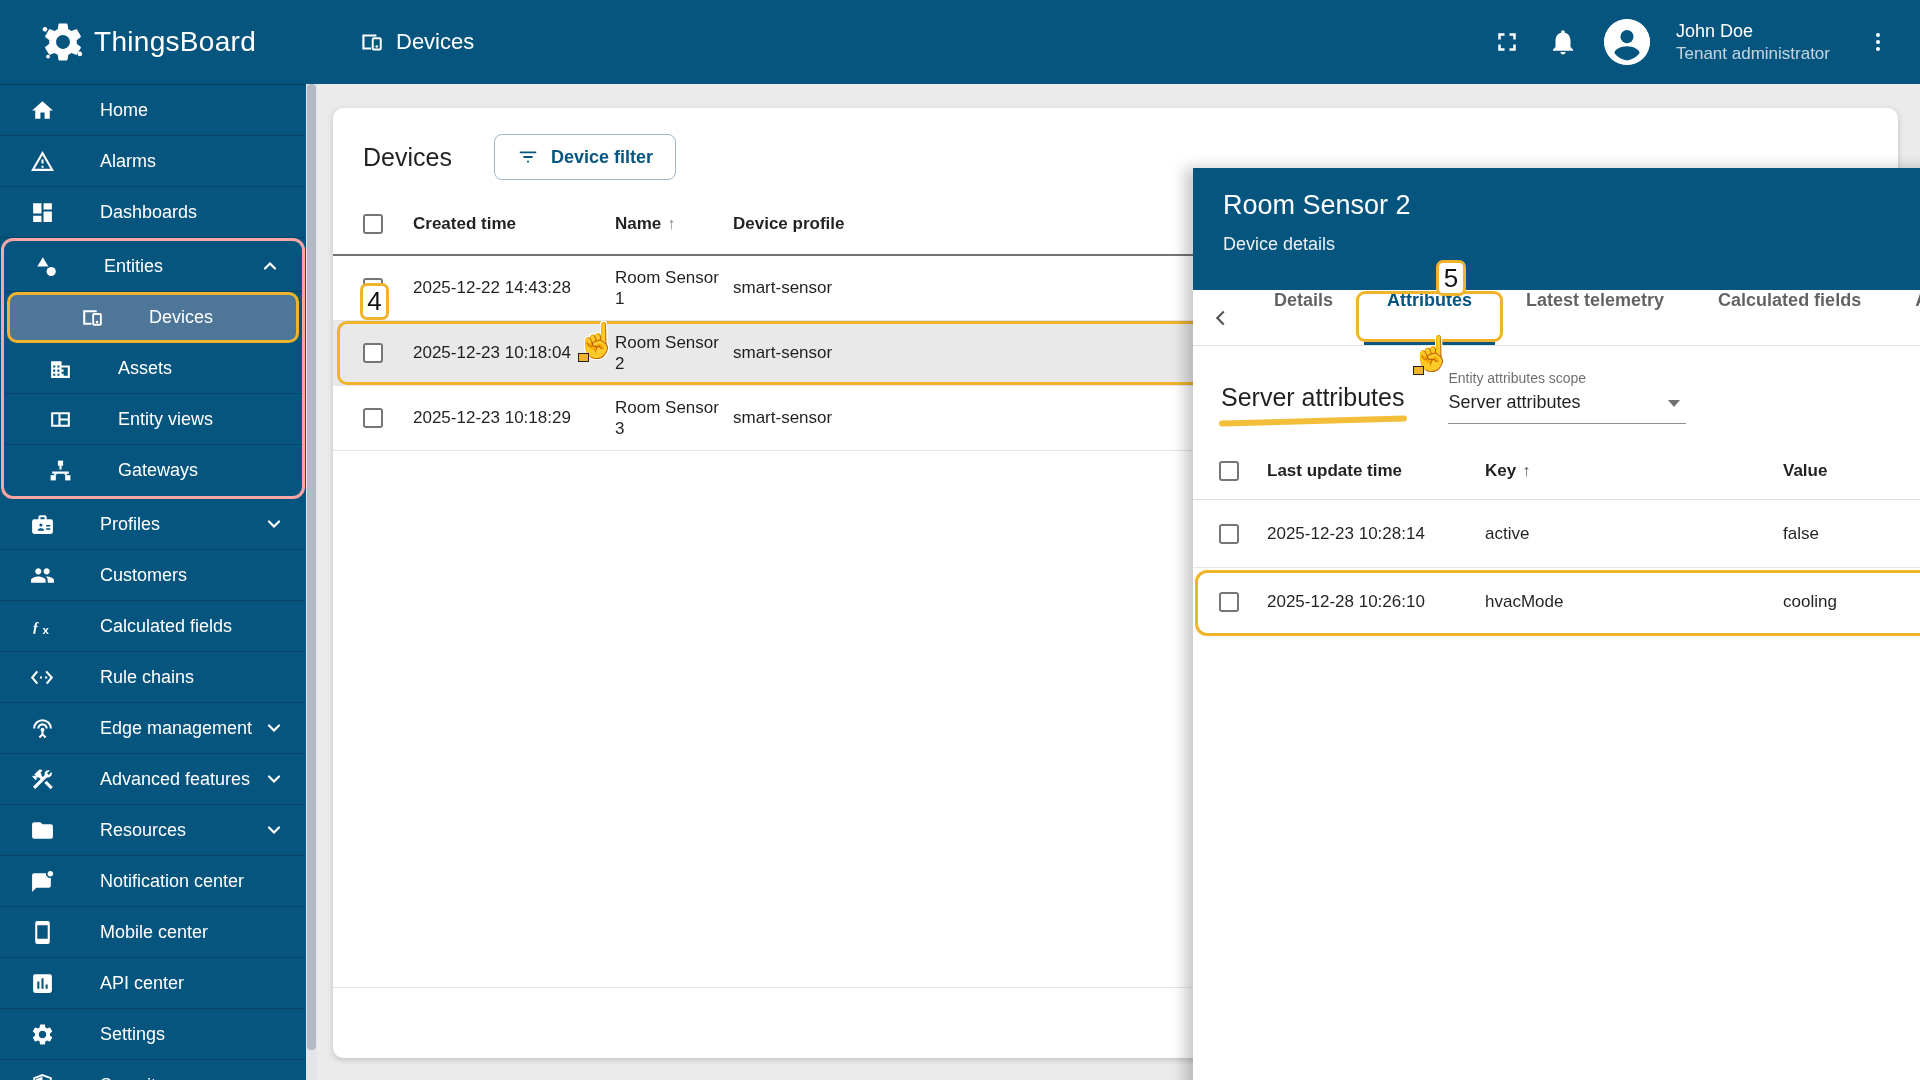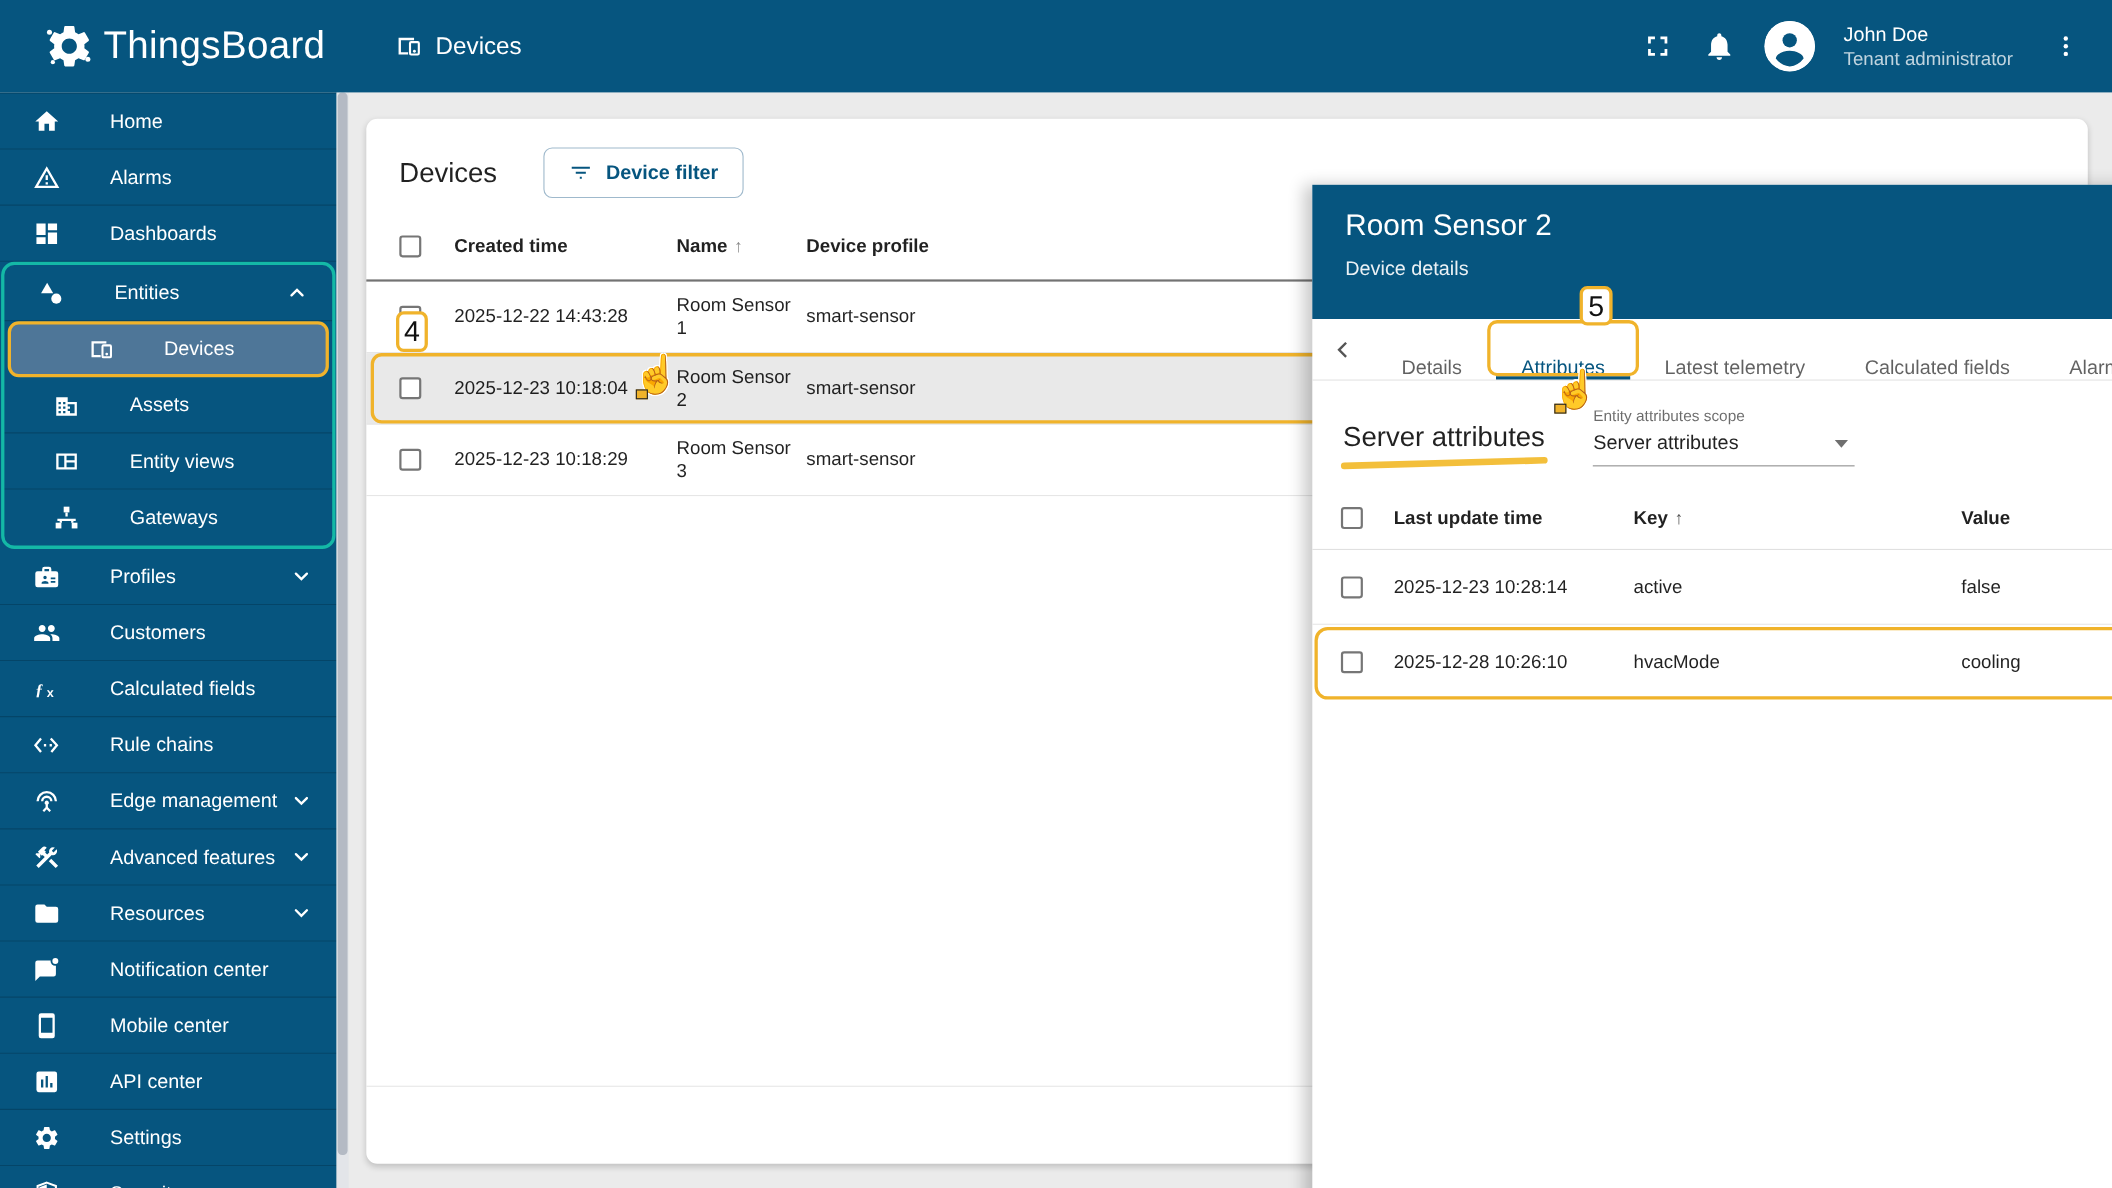--- a/index.html
+++ b/index.html
@@ -4,21 +4,21 @@
 <style>
   * { margin:0; padding:0; box-sizing:border-box; }
   html,body { width:1920px; height:1080px; overflow:hidden; }
   body { font-family:"Liberation Sans", sans-serif; background:#EBEBEB; color:rgba(0,0,0,.87); }
   #root { position:relative; width:1920px; height:1080px; }
 
   
   .topbar { position:absolute; left:0; top:0; width:1920px; height:84px; background:#06557F; display:flex; align-items:center; z-index:30; }
   .logo-wrap { display:flex; align-items:center; padding-left:40px; width:306px; }
   .logo-ico { width:46px; height:46px; margin-right:8px; }
-  .logo-txt { color:#fff; font-size:35px; font-weight:400; letter-spacing:.3px; }
+  .logo-txt { color:#fff; font-size:28px; font-weight:400; letter-spacing:.3px; }
   .crumb { display:flex; align-items:center; margin-left:52px; color:#fff; }
   .crumb .ic { width:26px; height:26px; margin-right:12px; }
   .crumb-txt { font-size:22px; font-weight:500; }
   .top-right { margin-left:auto; display:flex; align-items:center; padding-right:30px; gap:26px; }
   .tb-iconbtn { width:30px; height:30px; cursor:pointer; }
   .tb-iconbtn svg { width:100%; height:100%; }
   .avatar { width:46px; height:46px; border-radius:50%; background:#fff; position:relative; overflow:hidden; }
   .avatar svg { width:100%; height:100%; }
   .user-block { line-height:1.25; margin-right:10px; }
   .user-name { color:#fff; font-size:18px; }
@@ -26,21 +26,21 @@
 
   
   .sidebar { position:absolute; left:0; top:84px; width:306px; bottom:0; background:#06557F; z-index:20; border-top:1px solid rgba(0,0,0,.25); overflow:hidden; }
   .side-scroll { position:absolute; left:306px; top:84px; width:11px; bottom:0; background:#e3e5e9; z-index:21; }
   .side-thumb { position:absolute; left:1px; top:0; width:9px; height:97%; background:#b4bac4; border-radius:4px; }
   .side-item { display:flex; align-items:center; height:51px; color:#fff; font-size:18px; font-weight:500; padding-left:30px; border-bottom:1px solid rgba(0,0,0,.18); cursor:pointer; position:relative;gap:22px; }
   .side-item .s-ic { width:25px; height:25px; margin-right:23px; flex:0 0 25px; }
   .side-item .s-ic svg { width:100%; height:100%; display:block; }
   .side-item .chev { position:absolute; right:22px; width:20px; height:20px; }
   .side-item .chev svg { width:100%; height:100%; }
-  .side-group { border:3px solid #14b8a6; border-radius:12px; margin:0 1px; overflow:hidden;text-align:center; }
+  .side-group { border:3px solid #fca5a5; border-radius:12px; margin:0 1px; overflow:hidden;text-align:center; }
   .side-group .side-item:last-child { border-bottom:none; }
   .side-item.sub { padding-left:44px; }
   .side-item.selected { background:#4E7698; border:3px solid #F0B32B; border-radius:10px; margin:0 3px; padding-left:69px; border-bottom:3px solid #F0B32B; }
 
   
   .main { position:absolute; left:317px; top:84px; right:0; bottom:0; background:#EBEBEB; }
 
   
   .dev-card { position:absolute; left:16px; top:24px; width:1565px; height:950px; background:#fff; border-radius:10px; box-shadow:0 2px 6px rgba(0,0,0,.18); z-index:1; }
   .dev-head { display:flex; align-items:center; padding:26px 0 14px 30px; }
@@ -63,21 +63,21 @@
   .cursor-hand { position:absolute; z-index:7; font-size:34px; color:#000; text-shadow:-1px -1px 0 #fff,1px -1px 0 #fff,-1px 1px 0 #fff,1px 1px 0 #fff; }
   .cursor-hand .clickbox { position:absolute; left:2px; bottom:-2px; width:11px; height:9px; background:#F0B32B; border:1.5px solid #222; }
 
   
   .panel { position:absolute; left:876px; top:84px; width:1044px; height:996px; background:#fff; box-shadow:-8px 0 14px rgba(0,0,0,.22); z-index:10; }
   .panel-head { height:122px; background:#06557F; color:#fff; padding:22px 30px; position:relative; }
   .panel-title { font-size:27px; font-weight:500; }
   .panel-sub { font-size:18px; margin-top:13px; color:rgba(255,255,255,.92); }
 
   .tabs { position:relative; height:56px; display:flex; align-items:stretch; border-bottom:1px solid #e3e3e3; padding-left:54px; }
-  .tab { display:flex; align-items:flex-end; padding:0 27px; font-size:18px; font-weight:400; color:rgba(0,0,0,.62); cursor:pointer; position:relative; white-space:nowrap; }
+  .tab { display:flex; align-items:flex-start; padding:0 27px; font-size:18px; font-weight:700; color:rgba(0,0,0,.62); cursor:pointer; position:relative; white-space:nowrap; }
   .tab.active { color:#06557F; }
   .tab.active::after { content:""; position:absolute; left:4px; right:4px; bottom:0; height:3px; background:#06557F; }
   .tab.active::before { content:""; position:absolute; inset:1px -4px 3px -4px; border:3px solid #F0B32B; border-radius:9px; z-index:5; }
   .tab-arrow { position:absolute; top:0; height:56px; width:44px; display:flex; align-items:center; justify-content:center; color:#555; cursor:pointer; }
   .tab-arrow svg { width:22px; height:22px; }
   .tab-arrow.left { left:6px; }
 
   
   .attr-toolbar { display:flex; align-items:center; padding:24px 30px 10px 28px; position:relative; }
   .attr-h { font-size:25px; font-weight:500; position:relative; }

